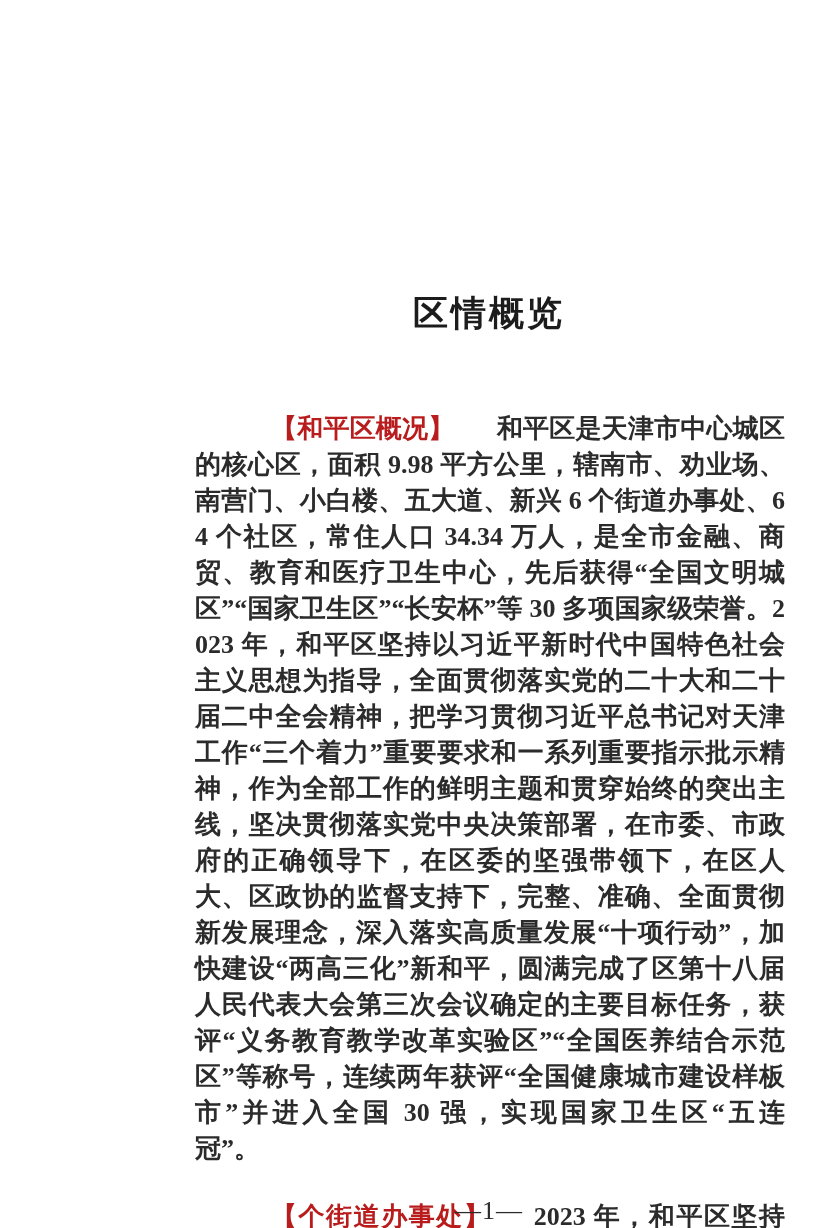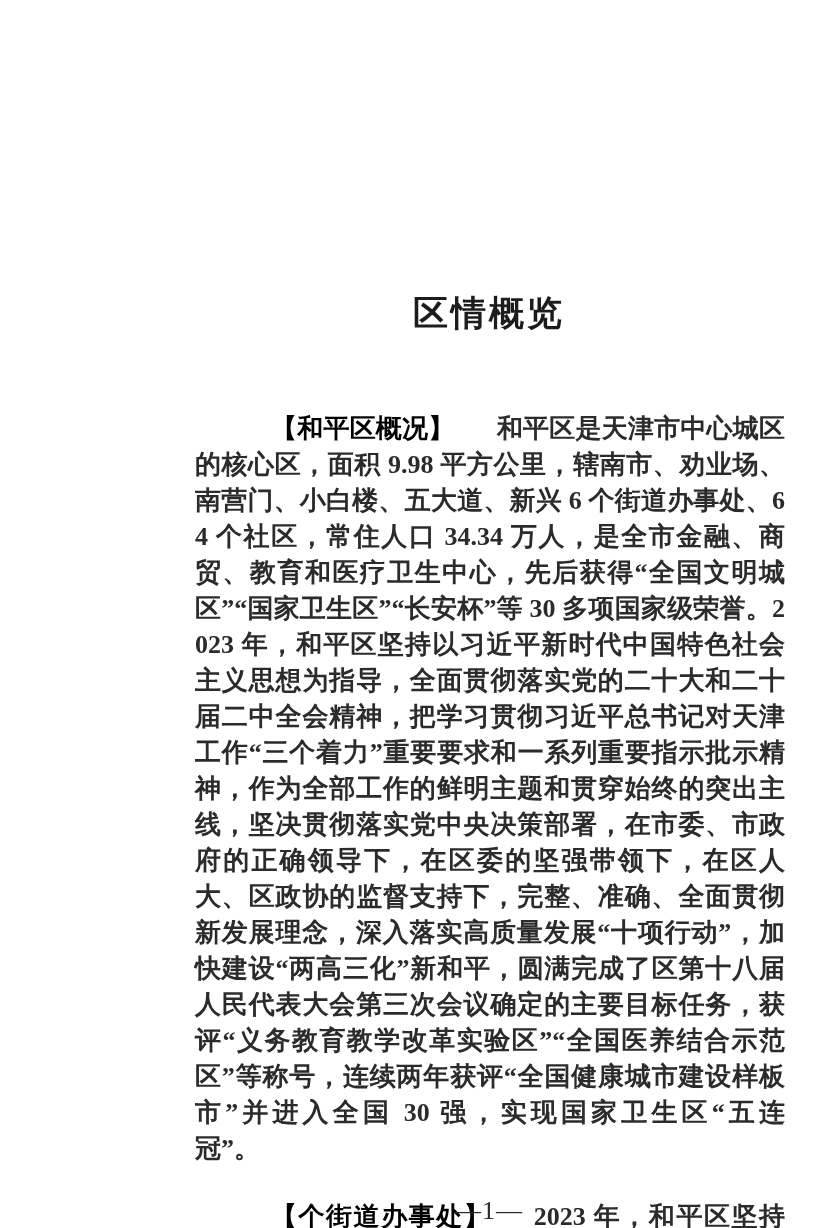--- a/index.html
+++ b/index.html
@@ -38,21 +38,21 @@
       font-size: 26px;
       line-height: 36px;
       text-align: justify;
       text-justify: inter-character;
       text-indent: 2em;
       word-break: break-all;
       color: #2b2b2b;
     }
     .para-label {
       font-weight: 700;
-      color: #000000;
+      color: #b91c1c;
       margin-right: 0.4em;
     }
     .para-text {
       font-weight: 700;
     }
     .page-footer {
       position: absolute;
       top: 1106px;
       left: 0;
       width: 100%;

